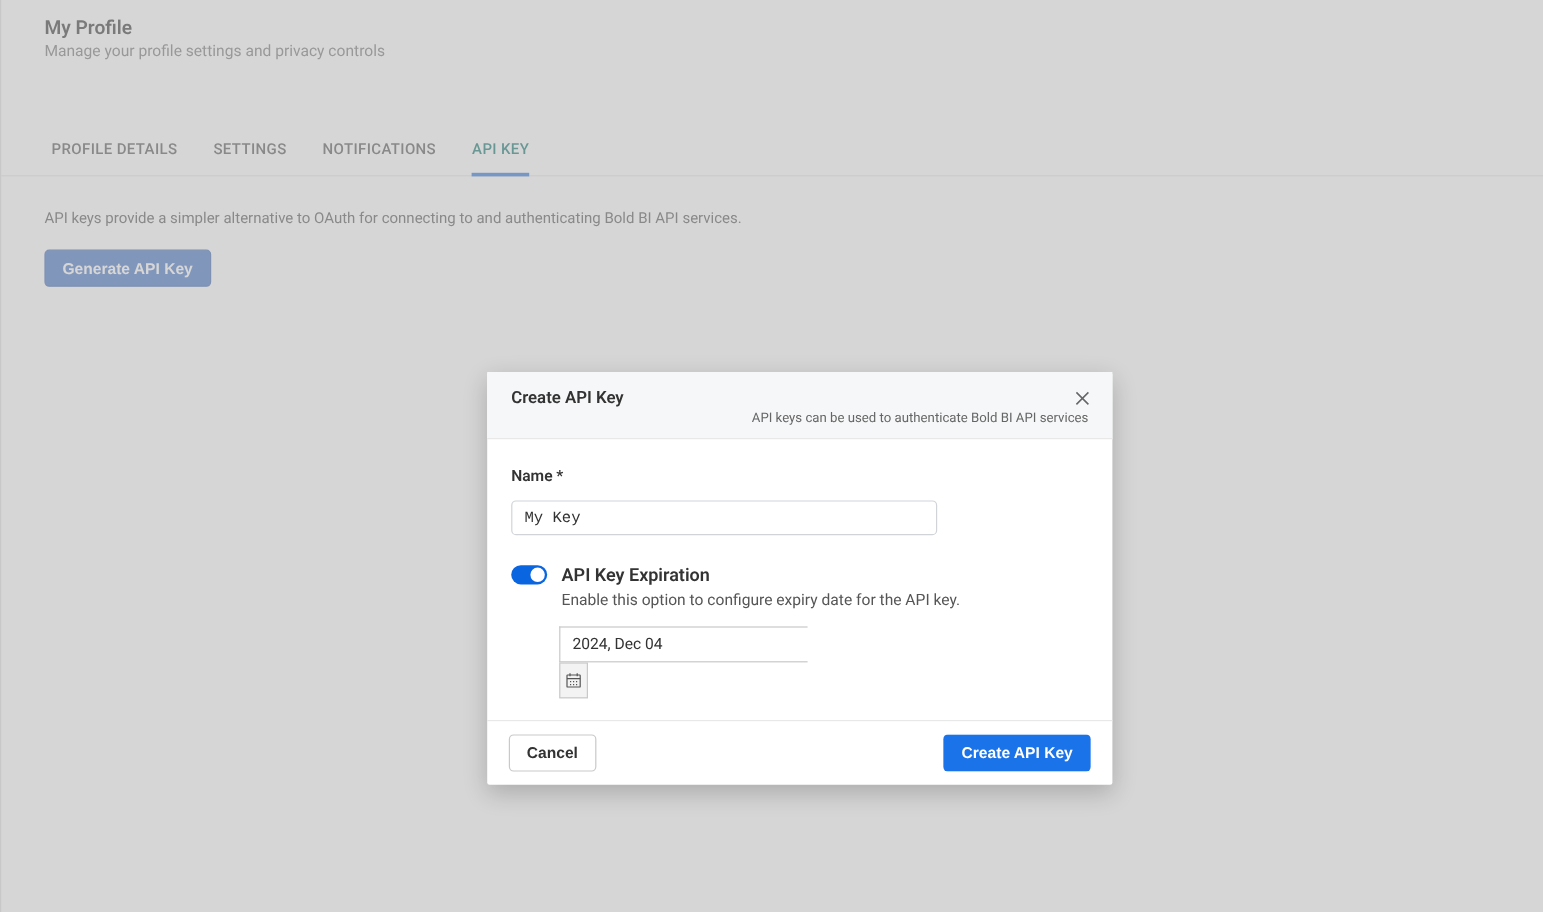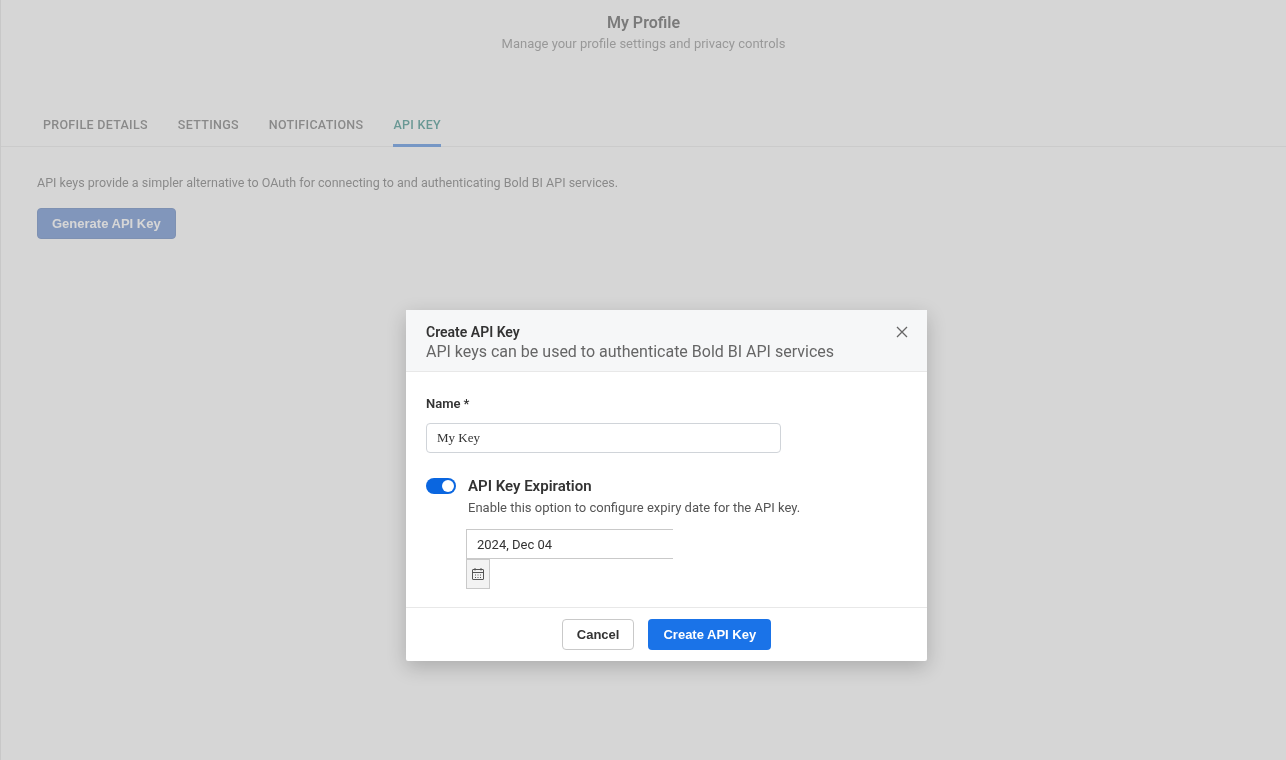--- a/index.html
+++ b/index.html
@@ -14,21 +14,20 @@
       position: relative;
     }
     .page {
       position: absolute;
       top: 0; left: 0; right: 0; bottom: 0;
       padding: 0;
       border-left: 1px solid #e0e0e0;
     }
     .page-header {
       padding: 12px 36px 0 36px;
-      text-align: center;
     }
     .page-title {
       font-size: 16px;
       font-weight: 600;
       color: #333;
       line-height: 22px;
     }
     .page-subtitle {
       font-size: 13px;
       color: #777;
@@ -108,23 +107,24 @@
       border-bottom: 1px solid #e8e8e8;
       background: #f6f7f8;
       position: relative;
     }
     .modal-title {
       font-size: 14px;
       font-weight: 600;
       color: #333;
     }
     .modal-subtitle {
-      font-size: 16px;
+      font-size: 11px;
       color: #666;
       margin-top: 2px;
+      text-align: right;
     }
     .modal-close {
       position: absolute;
       top: 14px;
       right: 16px;
       width: 18px; height: 18px;
       cursor: pointer;
       color: #666;
       font-size: 15px;
       line-height: 18px;
@@ -142,21 +142,21 @@
     .field-label .req {
       margin-left: 3px;
     }
     .text-input {
       width: 355px;
       padding: 6px 10px;
       font-size: 13px;
       border: 1px solid #d0d4d9;
       border-radius: 4px;
       color: #333;
-      font-family: Liberation Serif, serif;
+      font-family: Liberation Mono, monospace;
     }
     .toggle-row {
       display: flex;
       align-items: flex-start;
       gap: 12px;
       margin-top: 24px;
     }
     .toggle {
       position: relative;
       width: 30px;
@@ -208,21 +208,21 @@
       display: flex;
       align-items: center;
       justify-content: center;
       cursor: pointer;
       color: #555;
     }
     .modal-footer {
       border-top: 1px solid #e8e8e8;
       padding: 11px 18px;
       display: flex;
-      justify-content: center;
+      justify-content: space-between;
       gap: 14px;
     }
   </style>
 </head>
 <body>
 
 <div class="page">
   <div class="page-header">
     <div class="page-title">My Profile</div>
     <div class="page-subtitle">Manage your profile settings and privacy controls</div>

